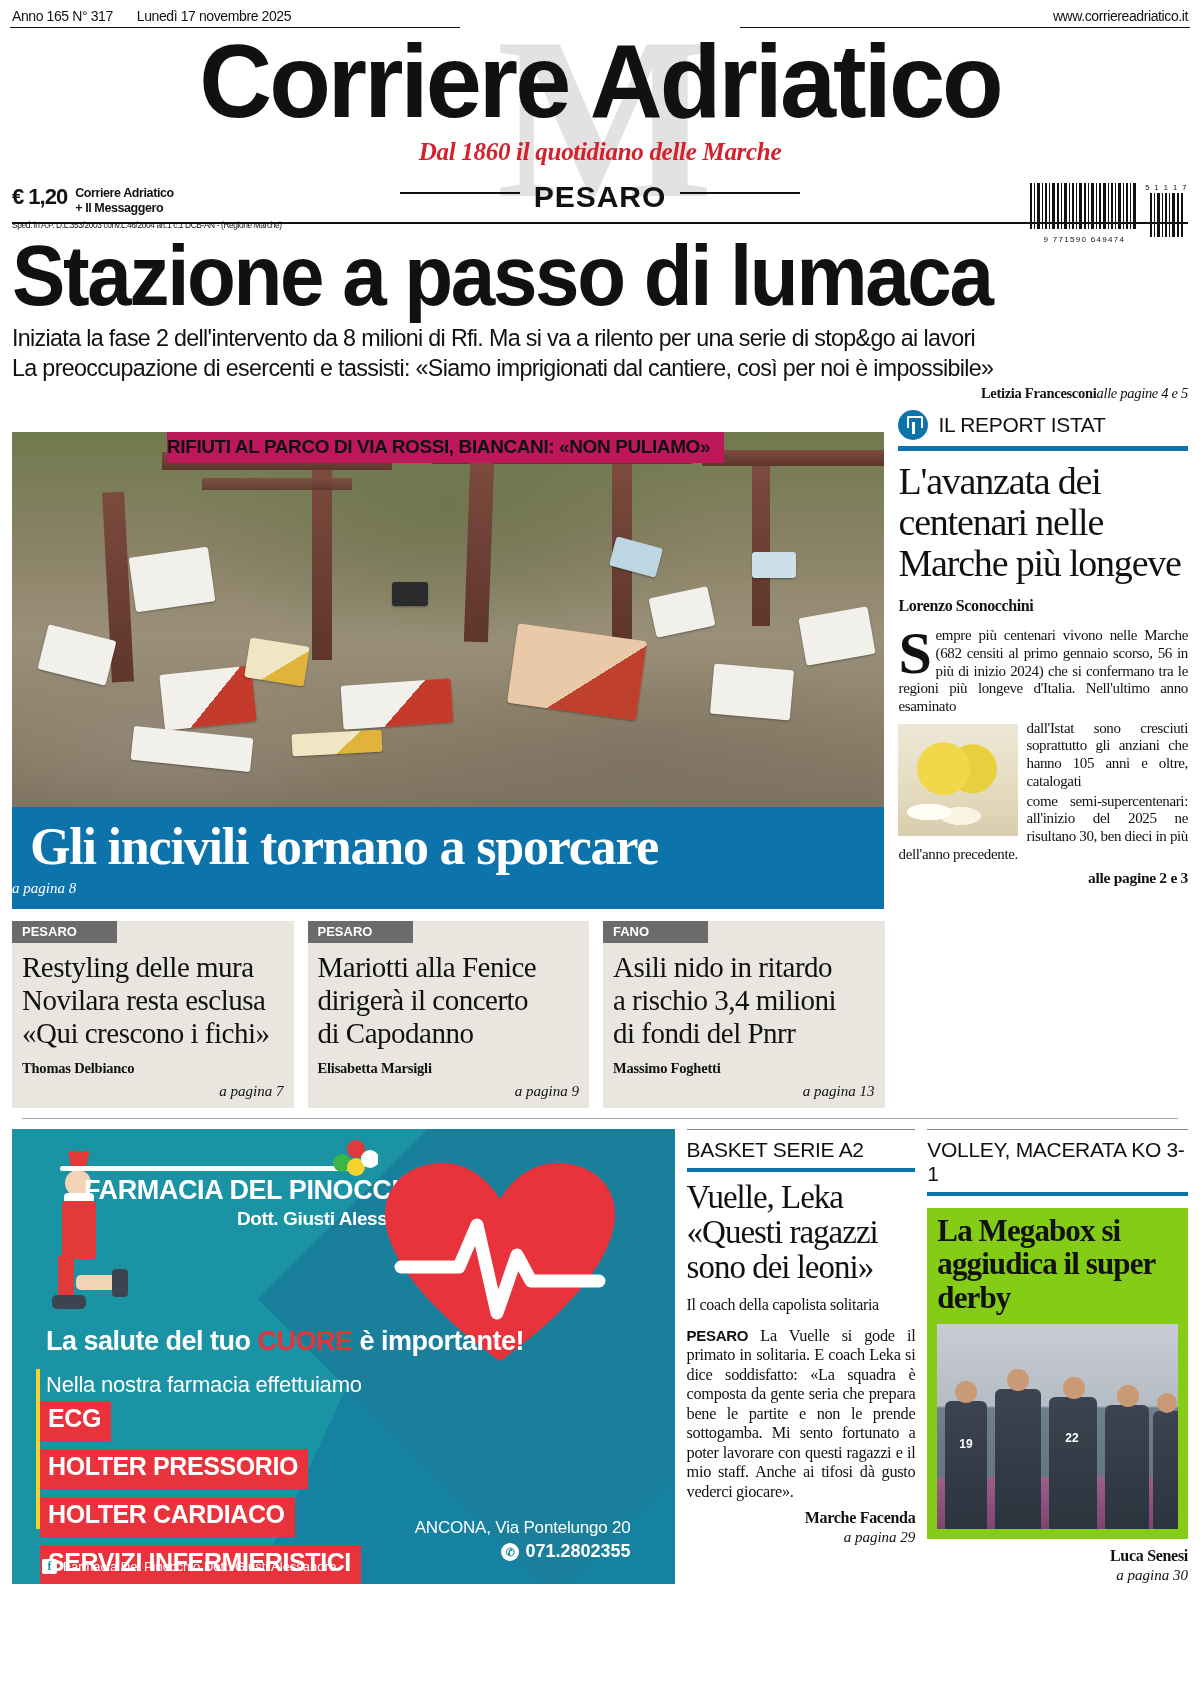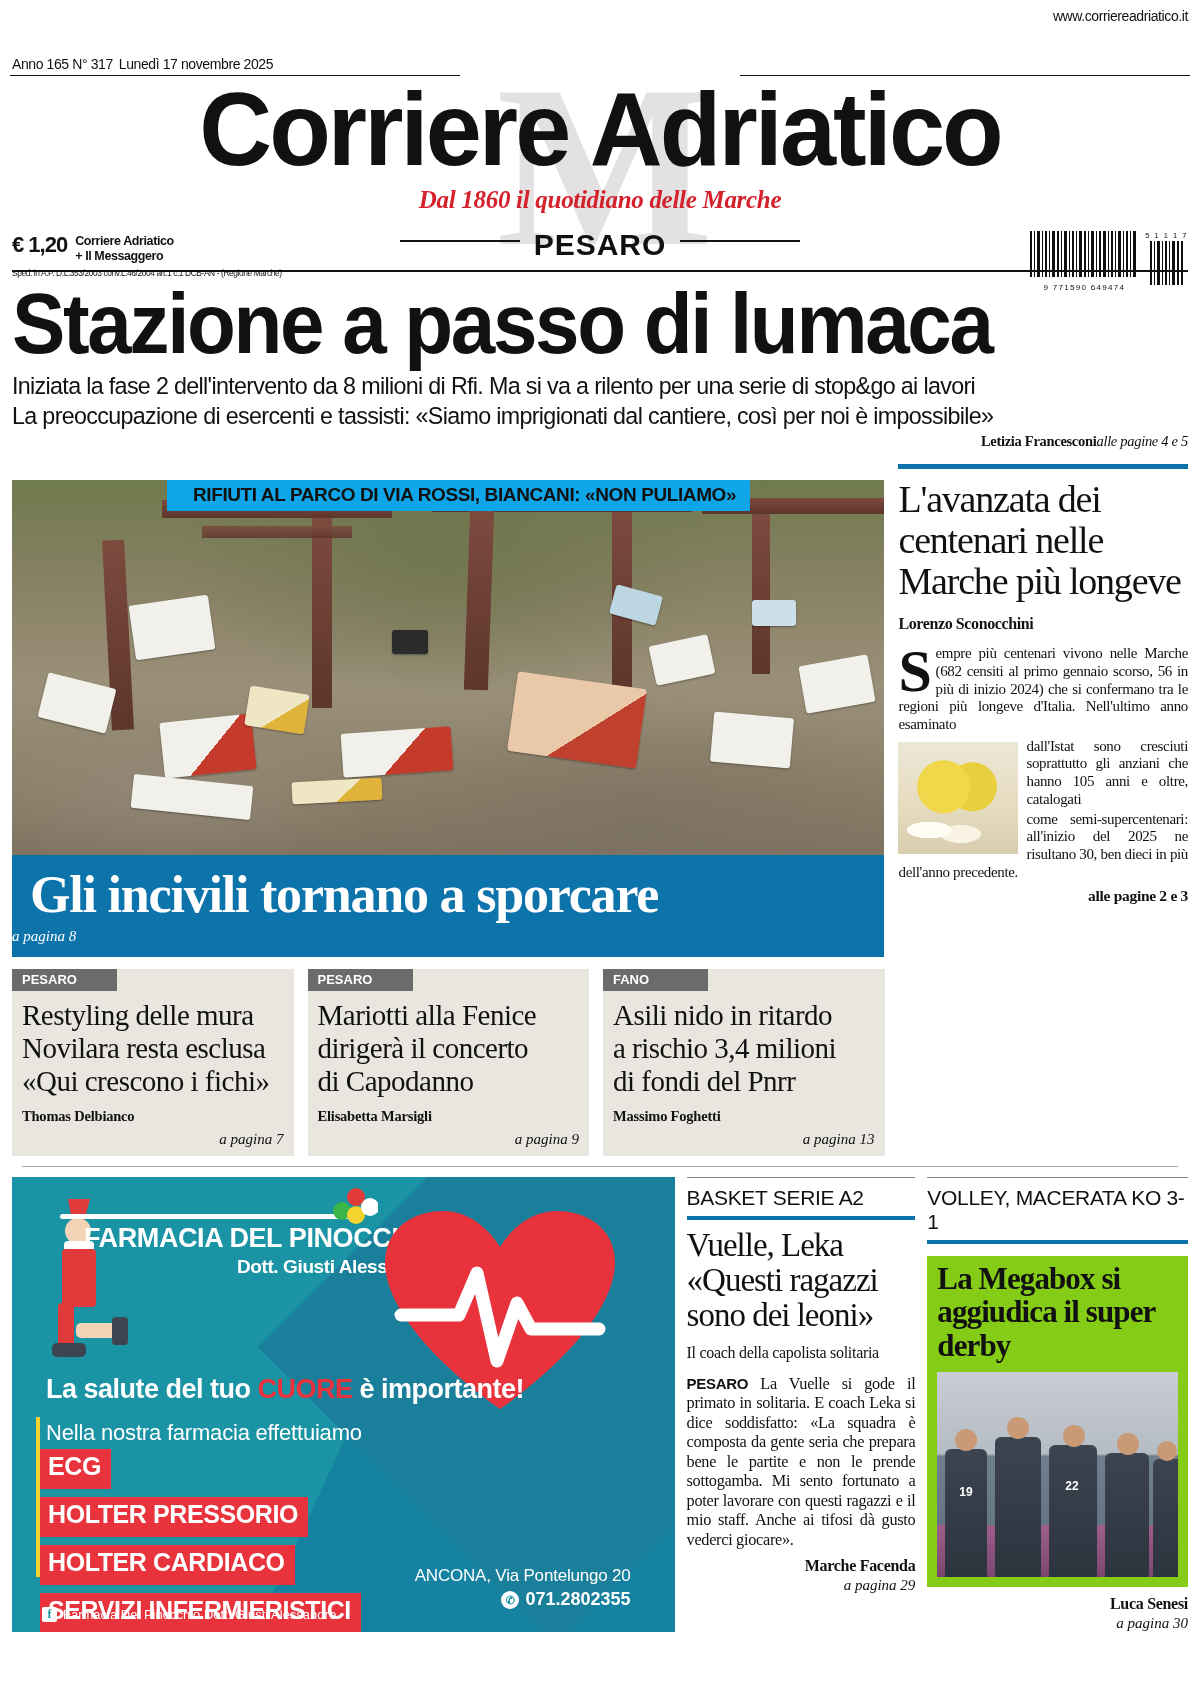--- a/index.html
+++ b/index.html
@@ -15,21 +15,21 @@
   }
   .page { width: 1200px; height: 1687px; position: relative; padding: 0 10px; }
 
   
   .topbar {
     display: flex; align-items: flex-start; justify-content: space-between;
     font-family: "Liberation Sans", sans-serif;
     font-size: 14px; letter-spacing: -0.4px;
     padding: 8px 2px 3px 2px;
   }
-  .topbar .left { display: flex; gap: 6px; font-weight: 400; margin-top: 48px; }
+  .topbar .left { display: flex; gap: 24px; font-weight: 400; }
   .topbar .right { font-weight: 400; }
   .rule-row { display: flex; align-items: center; gap: 0; }
   .rule { height: 1px; background: #111; flex: 1; }
 
   
   .masthead {
     position: relative;
     text-align: center;
     padding-top: 2px;
   }
@@ -119,24 +119,24 @@
 
   
   .body-grid { display: flex; gap: 14px; margin-top: 8px; padding: 0 2px; }
   .col-left { width: 880px; }
   .col-right { width: 292px; }
 
   
   .photo-block { position: relative; background: #0d74ab; }
   .kicker-bar {
     position: absolute; z-index: 5; left: 155px; top: 0;
-    background: #0ea5e9; color: #111;
+    background: #be185d; color: #111;
     font-family: "Liberation Sans", sans-serif; font-weight: 700;
     font-size: 19px; letter-spacing: -0.4px;
-    padding: 4px 14px 5px 26px;
+    padding: 4px 14px 5px 0;
   }
   .photo {
     height: 375px; width: 100%; position: relative; overflow: hidden;
     background: #8d8679;
     margin-top: 22px;
   }
   .photo .ground {
     position:absolute; inset:0;
     background:
       radial-gradient(ellipse 300px 120px at 18% 82%, rgba(150,140,125,.65), transparent 70%),
@@ -518,20 +518,24 @@
           <h3 style="white-space:pre-line">Asili nido in ritardo
 a rischio 3,4 milioni
 di fondi del Pnrr</h3>
           <div class="author">Massimo Foghetti</div>
           <div class="ref">a pagina 13</div>
         </div>
       </div>
     </div>
 
     <div class="col-right">
+      <div class="istat-head">
+        <div class="istat-icon"></div>
+        <div class="istat-label">IL REPORT ISTAT</div>
+      </div>
       <div class="istat-rule"></div>
       <div class="istat-title">L'avanzata dei centenari nelle Marche più longeve</div>
       <div class="istat-author">Lorenzo Sconocchini</div>
       <div class="istat-body">
         <span class="dropcap">S</span><span>empre più centenari vivono nelle Marche (682 censiti al primo gennaio scorso, 56 in più di inizio 2024) che si confermano tra le regioni più longeve d'Italia. Nell'ultimo anno esaminato</span>
       </div>
       <div class="istat-body" style="margin-top:4px">
         <div class="istat-photo"></div>
         <span>dall'Istat sono cresciuti soprattutto gli anziani che hanno 105 anni e oltre, catalogati</span>
       </div>

